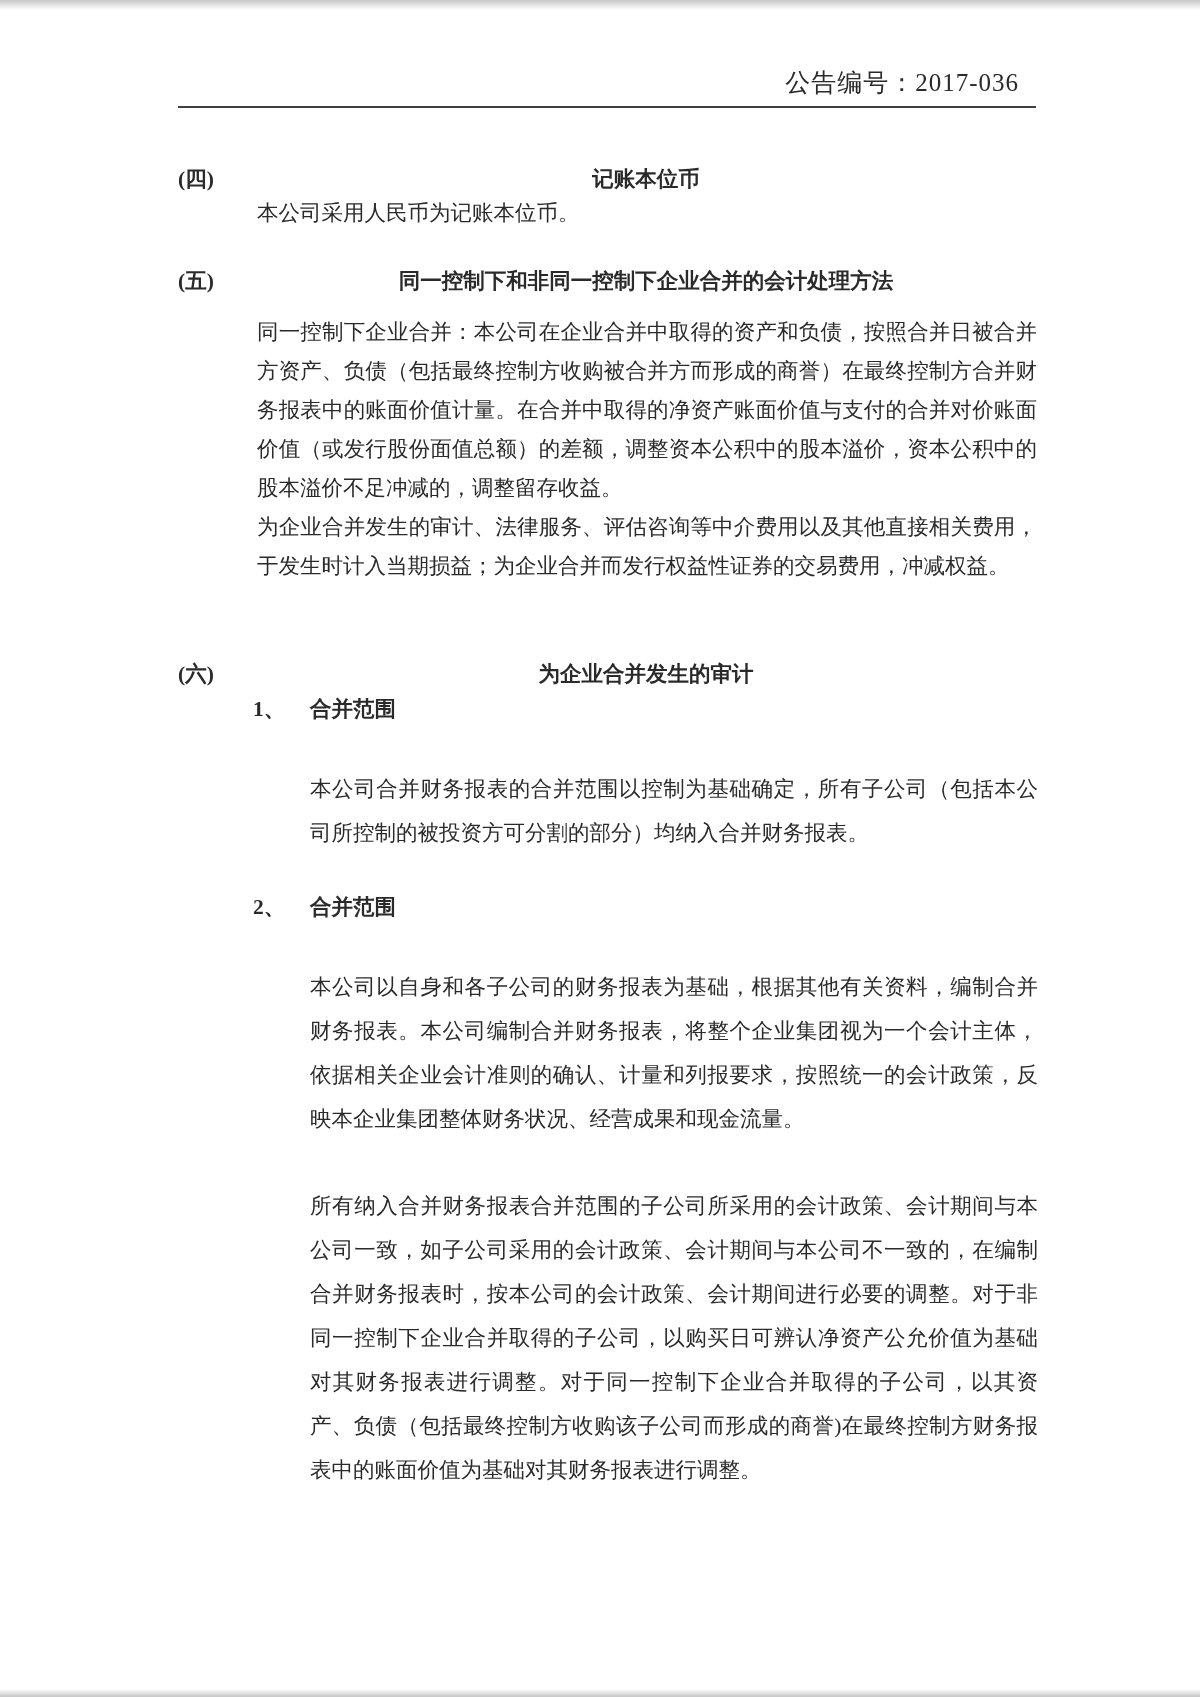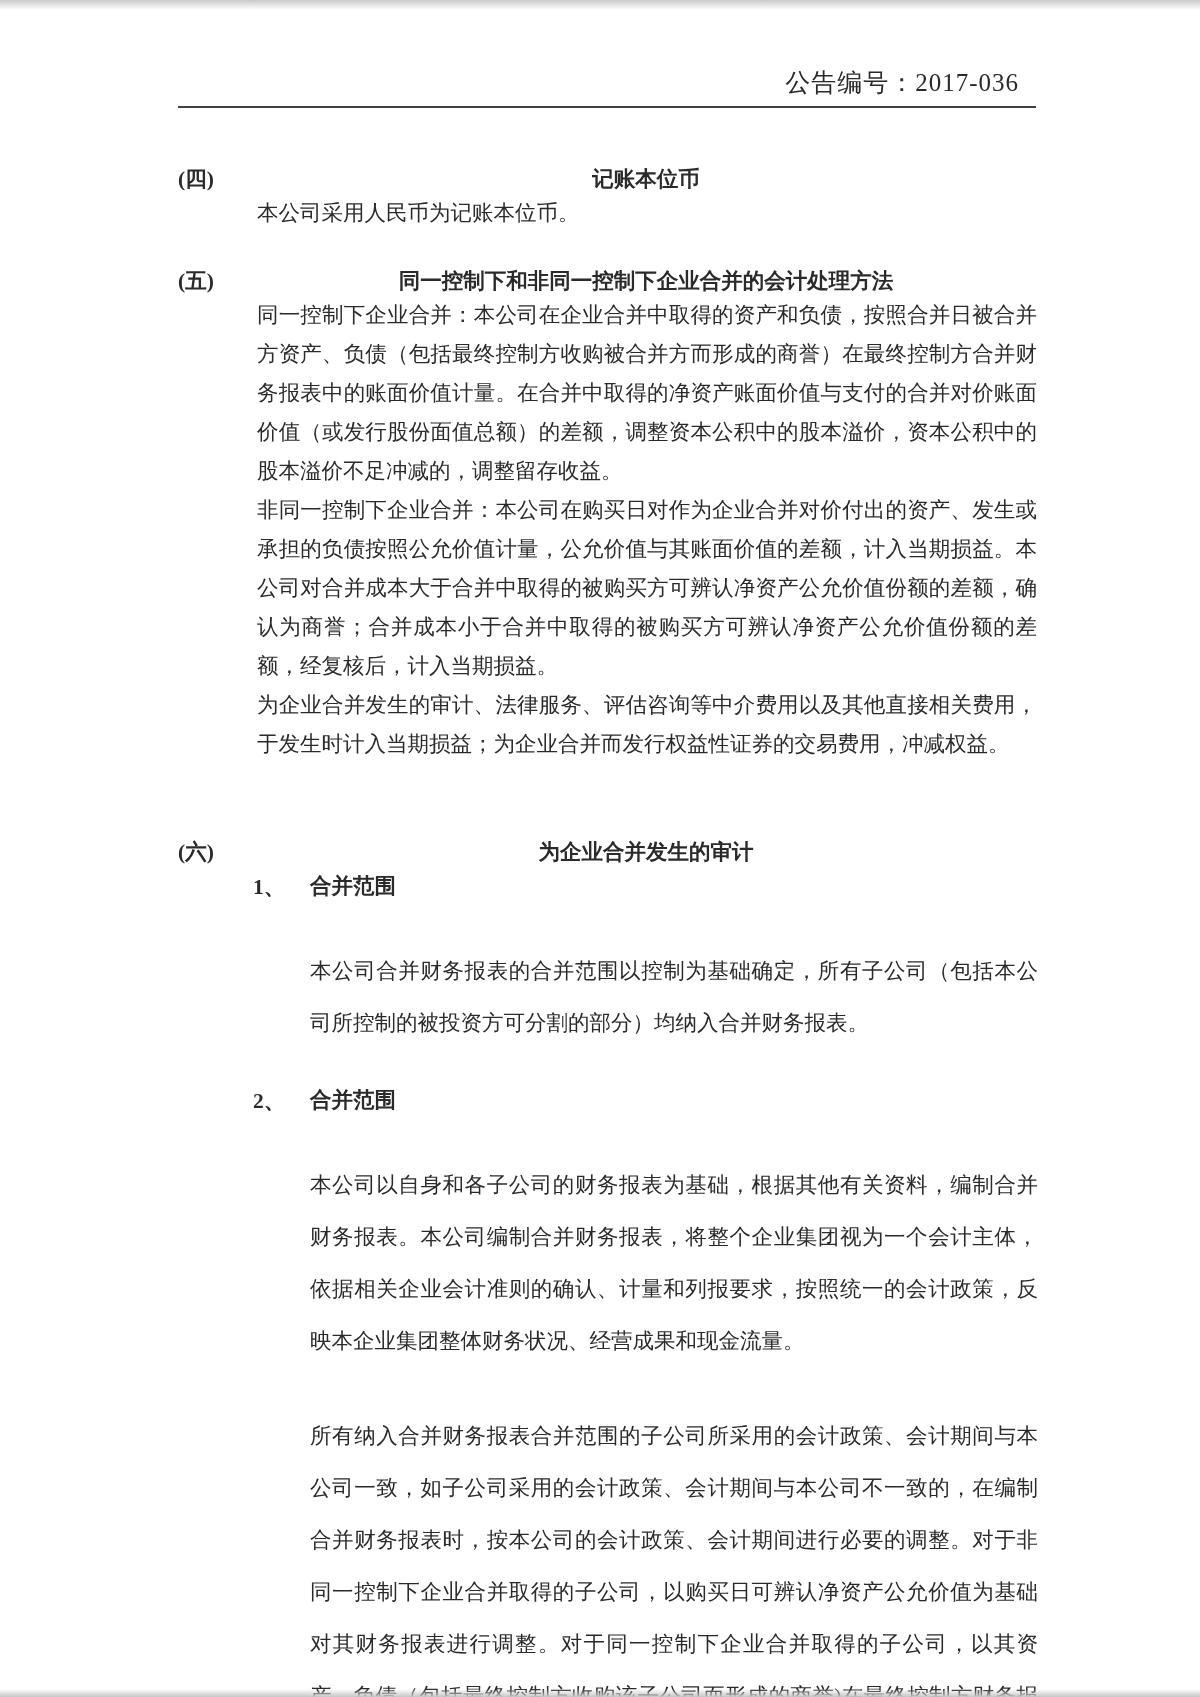--- a/index.html
+++ b/index.html
@@ -58,27 +58,27 @@
   .sec-body p, .sub-body p {
     margin:0;
     font-size:21.5px;
     line-height:39px;
     text-align:justify;
     text-justify:inter-ideograph;
   }
 
   .subsec { margin-left:75px; }
   .sub-num { width:57px; flex:none; }
-  .sub-title { flex:1;font-family:Liberation Mono, monospace; }
+  .sub-title { flex:1; }
   .sub-body { margin-left:57px; width:728px; }
-  .sub-body p { line-height:52px;margin-top:43px; }
+  .sub-body p { line-height:44px;margin-top:43px; }
 
   #sec-4 { margin-top:56px; }
   #sec-5 { margin-top:33px; }
-  #sec-5 .sec-body { }
+  #sec-5 .sec-body { margin-top:17px; }
   #sec-6 { margin-top:73px; }
   #sub-1 { margin-top:5px; }
   #sub-1 .sub-body { margin-top:6px; }
   #sub-2 { margin-top:37px; }
   #sub-2 .sub-body { margin-top:6px; }
 </style>
 </head>
 <body>
 
 <div class="page">
@@ -101,21 +101,20 @@
       </div>
     </section>
 
     <section class="sec" id="sec-5">
       <div class="sec-head">
         <span class="sec-label">(五)</span>
         <span class="sec-title">同一控制下和非同一控制下企业合并的会计处理方法</span>
       </div>
       <div class="sec-body">
         <p>同一控制下企业合并：本公司在企业合并中取得的资产和负债，按照合并日被合并方资产、负债（包括最终控制方收购被合并方而形成的商誉）在最终控制方合并财务报表中的账面价值计量。在合并中取得的净资产账面价值与支付的合并对价账面价值（或发行股份面值总额）的差额，调整资本公积中的股本溢价，资本公积中的股本溢价不足冲减的，调整留存收益。</p>
-        <p>非同一控制下企业合并：本公司在购买日对作为企业合并对价付出的资产、发生或承担的负债按照公允价值计量，公允价值与其账面价值的差额，计入当期损益。本公司对合并成本大于合并中取得的被购买方可辨认净资产公允价值份额的差额，确认为商誉；合并成本小于合并中取得的被购买方可辨认净资产公允价值份额的差额，经复核后，计入当期损益。</p>
         <p>为企业合并发生的审计、法律服务、评估咨询等中介费用以及其他直接相关费用，于发生时计入当期损益；为企业合并而发行权益性证券的交易费用，冲减权益。</p>
       </div>
     </section>
 
     <section class="sec" id="sec-6">
       <div class="sec-head">
         <span class="sec-label">(六)</span>
         <span class="sec-title">为企业合并发生的审计</span>
       </div>
 

